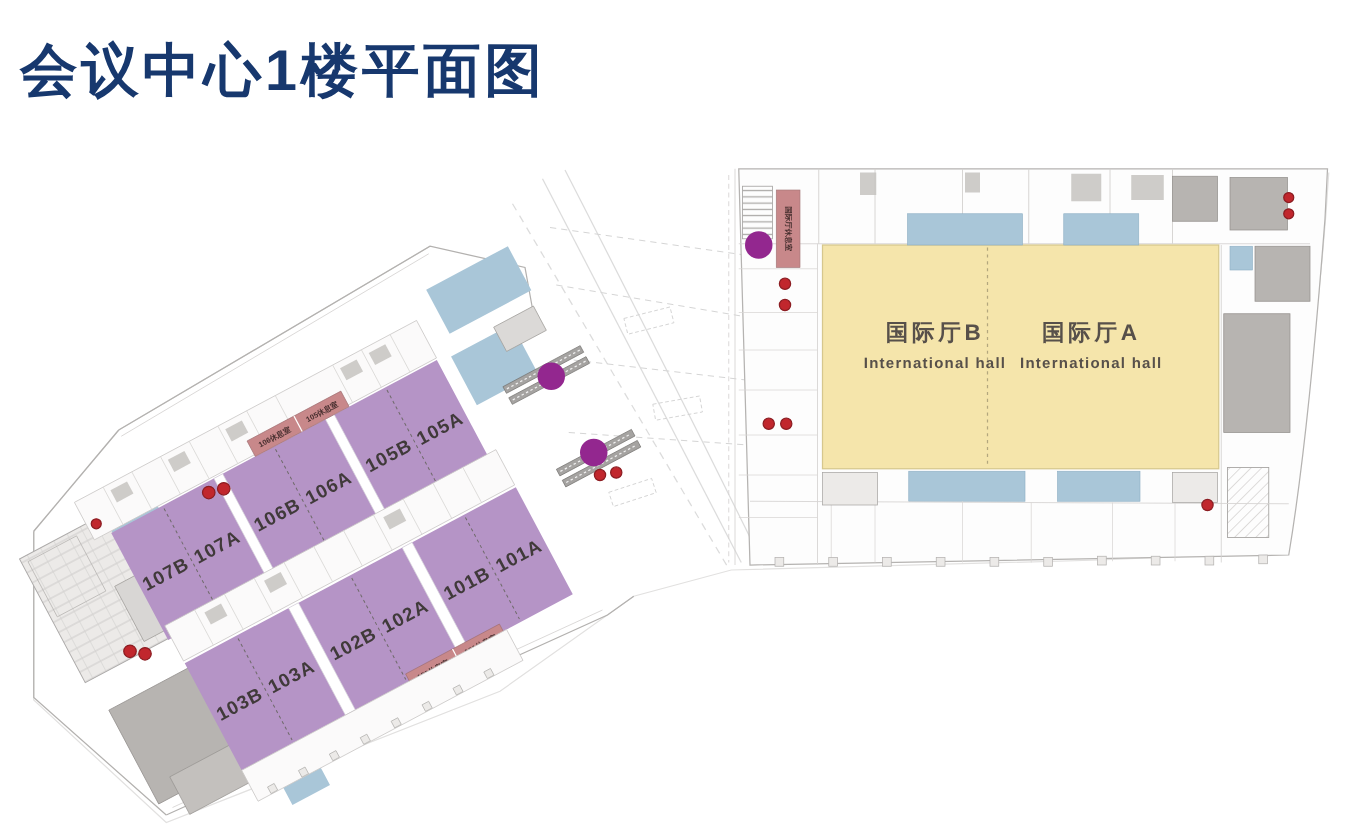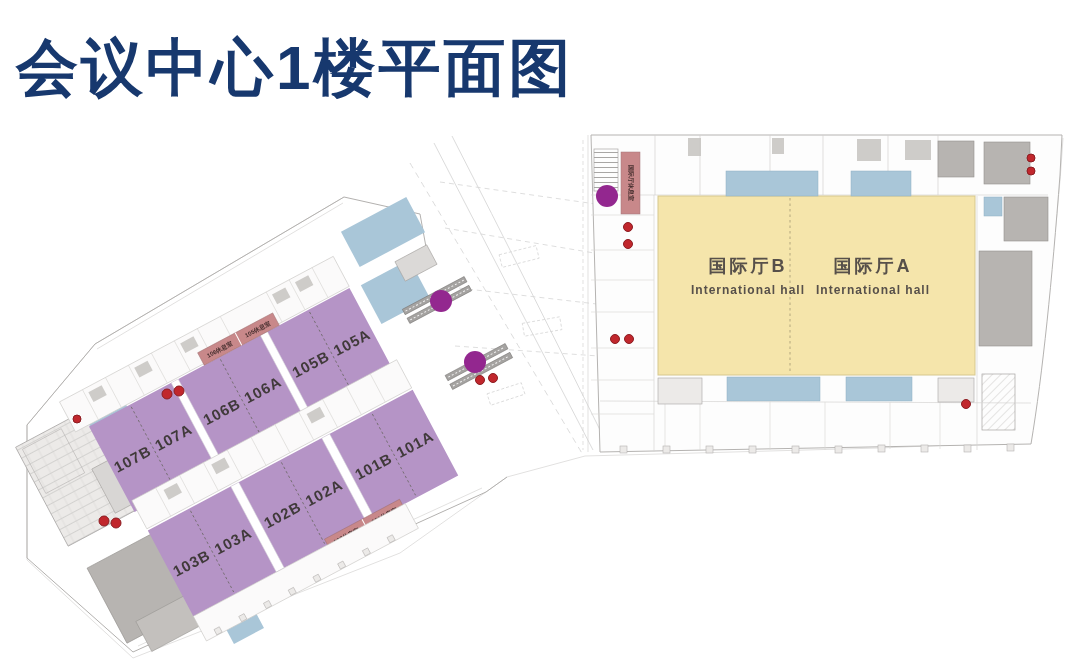--- a/index.html
+++ b/index.html
@@ -1,18 +1,18 @@
 <!DOCTYPE html>
 <html><head>
 <meta charset="utf-8">
 <style>
   html,body{margin:0;padding:0;background:#ffffff;}
   .page{position:relative;width:1080px;height:666px;overflow:hidden;background:#fff;
         font-family:"Liberation Sans","DejaVu Sans",sans-serif;}
-  .title{position:absolute;left:16px;top:26px;font-size:62px;font-weight:900;
+  .title{position:absolute;left:16px;top:26px;font-size:46px;font-weight:900;
          color:#17386e;letter-spacing:3px;font-family:"Liberation Sans","DejaVu Sans",sans-serif;}
   svg{position:absolute;left:0;top:0;}
   svg text{font-family:"Liberation Sans","DejaVu Sans",sans-serif;}
   .wall{stroke:#b3b1af;stroke-width:1;fill:none;}
   .wall-light{stroke:#d6d4d2;stroke-width:.7;fill:none;}
   .room-label{font-size:15px;font-weight:bold;fill:#403a3a;letter-spacing:1px;}
   .hall-name{font-size:18px;font-weight:bold;fill:#57504a;letter-spacing:3px;}
   .hall-sub{font-size:12px;font-weight:bold;fill:#57504a;letter-spacing:1px;}
   .lounge-label{font-size:6px;font-weight:bold;fill:#472f2f;letter-spacing:0;}
   .gray-room{fill:#b7b4b1;stroke:#94918e;stroke-width:.6;}

